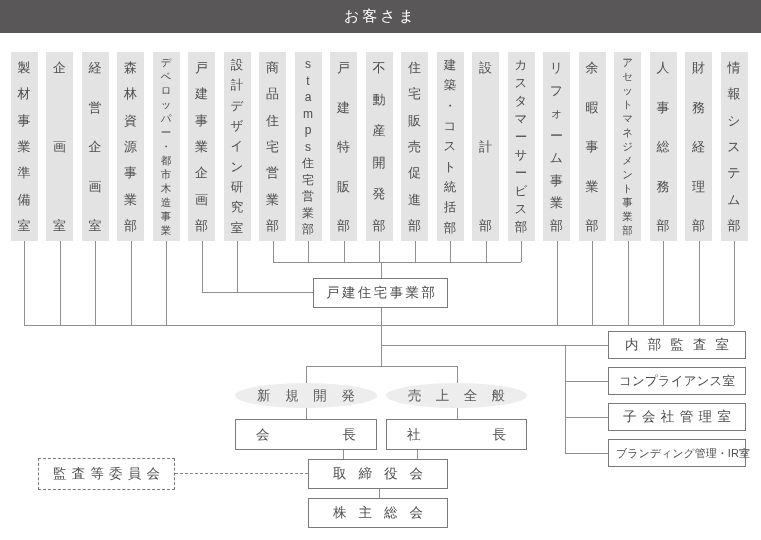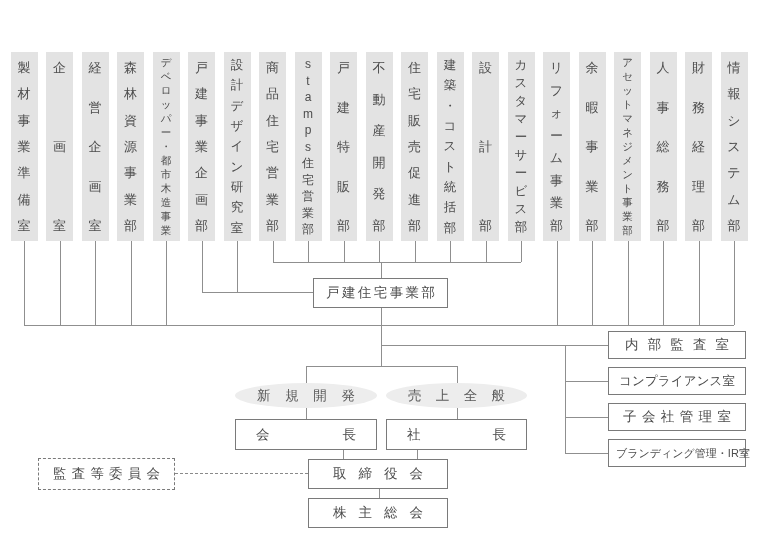--- a/index.html
+++ b/index.html
@@ -64,20 +64,23 @@
   #box-shareholders{left:308px;top:498px;width:140px;height:30px;}
   #box-board .spread,#box-shareholders .spread{padding:0 24px;}
   #box-audit{left:38px;top:458px;width:137px;height:32px;border:1px dashed #7a7a7a;}
   #box-audit .spread{padding:0 14px;}
 </style>
 </head>
 <body>
 
 <div id="stage">
 
+  <div id="customer-bar">
+    <span>お客さま</span>
+  </div>
 
   <div id="columns">
       <div class="dept-col" style="left: 10.5px; width: 27px;">
         <span>製</span>
         <span>材</span>
         <span>事</span>
         <span>業</span>
         <span>準</span>
         <span>備</span>
         <span>室</span>

